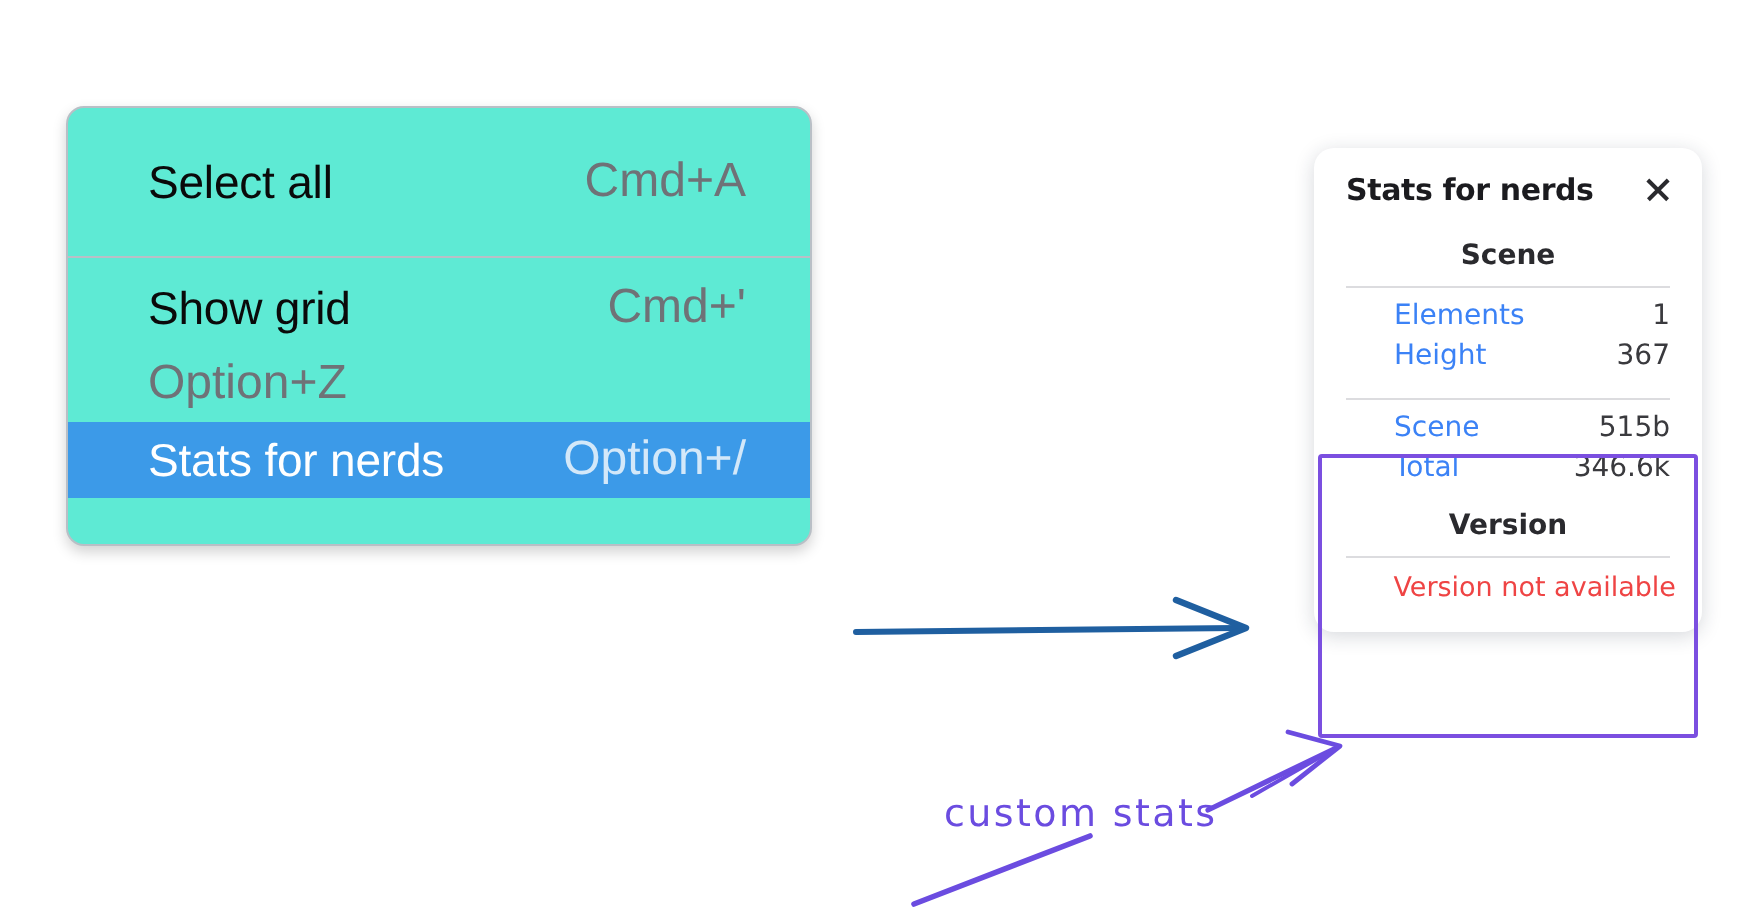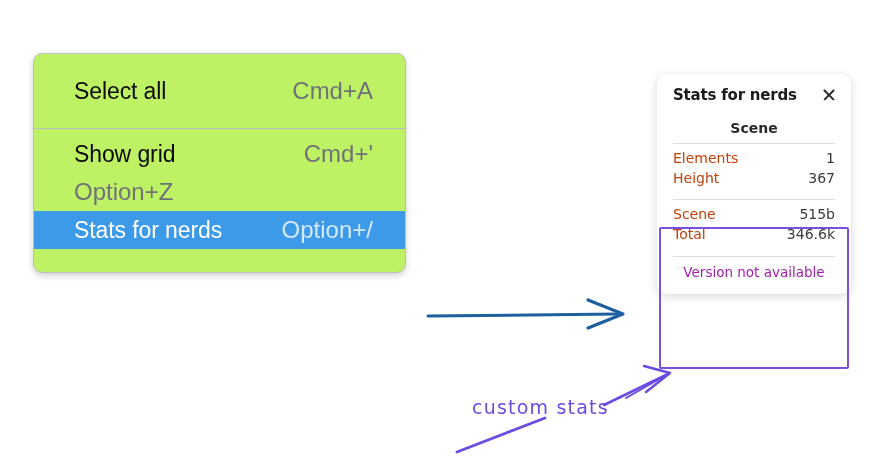--- a/index.html
+++ b/index.html
@@ -15,21 +15,21 @@
     font-family: "Liberation Sans", sans-serif;
     -webkit-font-smoothing: antialiased;
   }
 
   
   .context-menu {
     position: absolute;
     left: 33px;
     top: 53px;
     width: 373px;
-    background: #bef264;
+    background: #5eead4;
     border: 1px solid #b9bfc6;
     border-radius: 9px;
     box-shadow: 0 3px 7px rgba(0,0,0,0.18);
     overflow: hidden;
     box-sizing: border-box;
   }
   .menu-section {
     padding: 6px 0;
   }
   .menu-section.first {
@@ -131,28 +131,28 @@
     margin: 3px 16px 4px 16px;
   }
   .stat-row {
     display: flex;
     justify-content: space-between;
     align-items: baseline;
     padding: 2px 16px;
     font-size: 14px;
     color: #3a3a3e;
   }
-  .stat-row .k { color: #c2410c; }
+  .stat-row .k { color: #3b82f6; margin-left: 24px; }
   .stat-row .v { color: #3a3a3e; }
 
   .version-line {
     font-size: 13.5px;
-    color: #a21caf;
+    color: #ef4444;
     padding: 3px 13px 0 13px;
-    text-align: center;
+    text-align: right;
     white-space: nowrap;
   }
 
   
   .highlight-box {
     position: absolute;
     left: 2px;
     right: 2px;
     border: 2px solid #7b4fe0;
     border-radius: 2px;
@@ -241,20 +241,21 @@
       <span class="k">Scene</span>
       <span class="v">515b</span>
     </div>
     <div class="stat-row">
       <span class="k">Total</span>
       <span class="v">346.6k</span>
     </div>
 
     <div style="height:9px"></div>
 
+    <div class="sec-title">Version</div>
     <div class="sec-rule"></div>
 
     <div class="version-line">Version not available</div>
 
     <div class="highlight-box" style="top:109px; height:138px;"></div>
   </div>
 </div>
 
 <svg class="anno-svg" viewBox="0 0 873 461">
 

